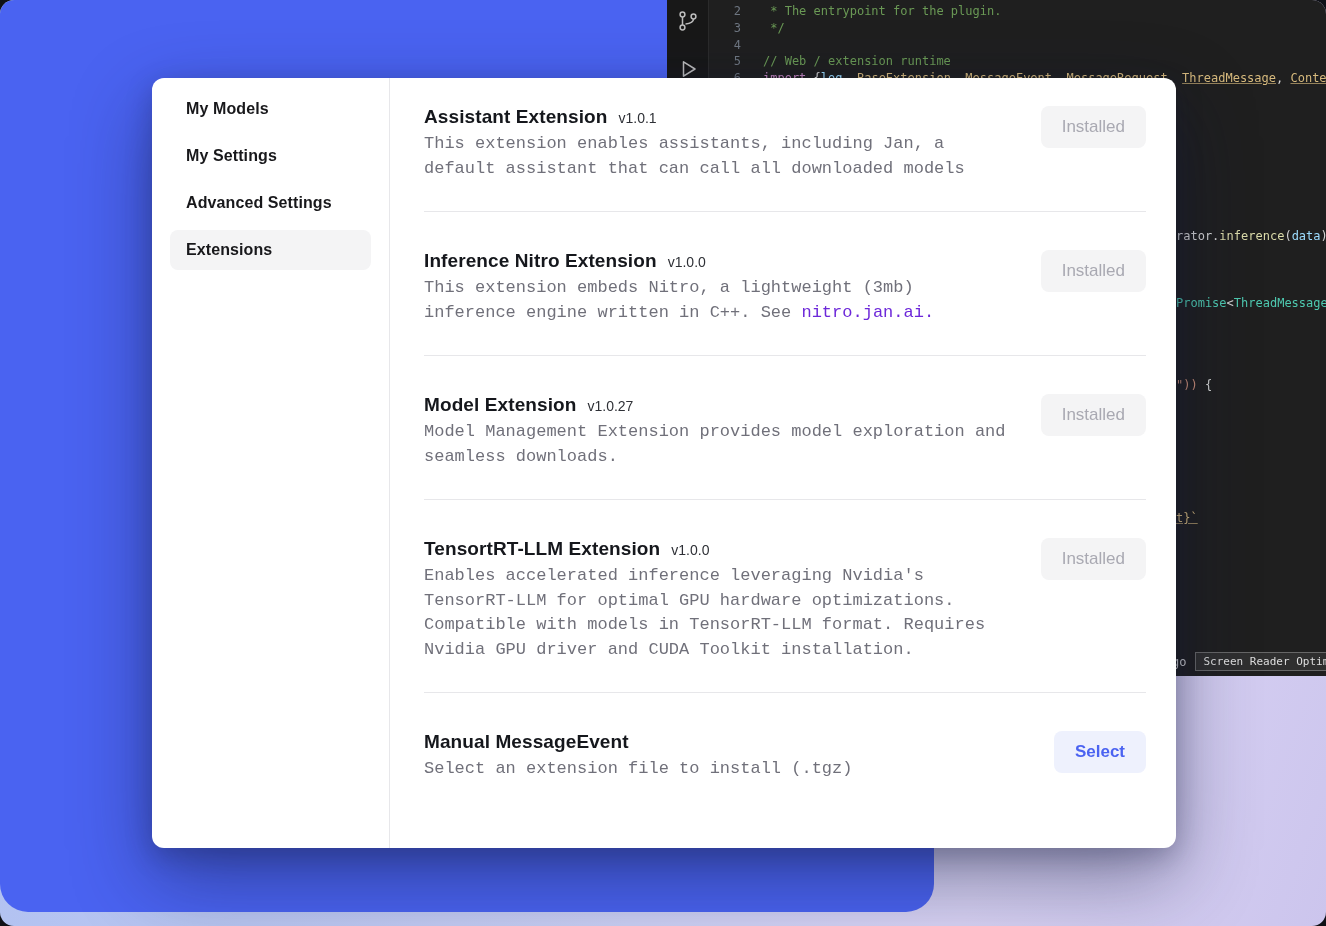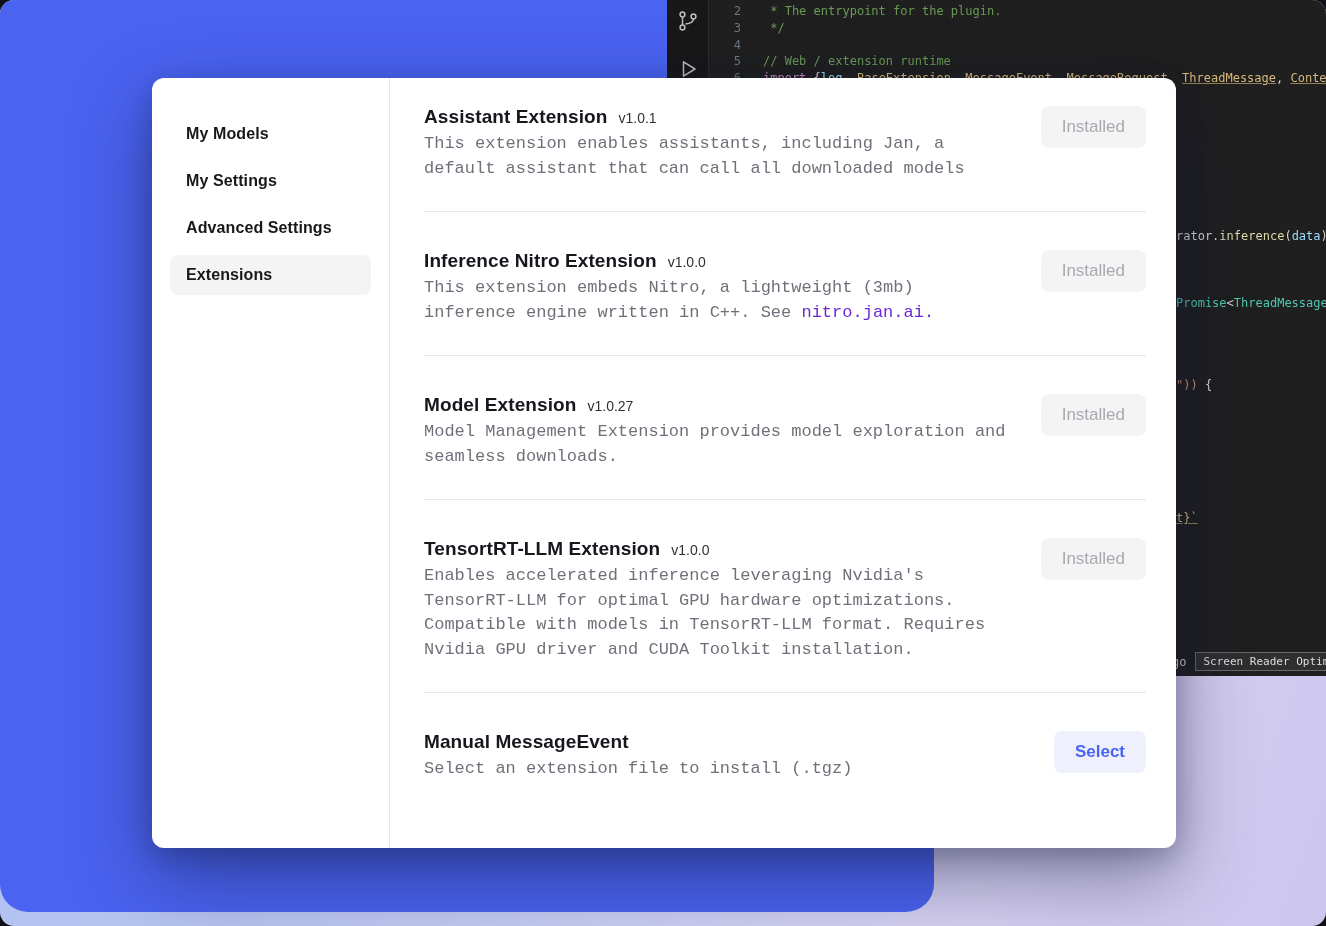--- a/index.html
+++ b/index.html
@@ -46,21 +46,21 @@
   .status-badge{
     font-size:11px;color:#dedede;background:#2f2f2f;border:1px solid rgba(150,150,150,.55);
     padding:2px 7px;white-space:nowrap;cursor:pointer;
   }
   
   .modal{
     position:absolute;left:152px;top:78px;width:1024px;height:770px;background:#ffffff;
     border-radius:12px;display:flex;overflow:hidden;
     box-shadow:0 30px 80px rgba(18,24,58,.45),0 8px 26px rgba(18,24,58,.25);
   }
-  .side{width:238px;flex:0 0 238px;border-right:1px solid #e7e7ea;padding:36px 18px;}
+  .side{width:238px;flex:0 0 238px;border-right:1px solid #e7e7ea;padding:11px 18px;}
   .nav-item{
     padding:11px 16px;margin-bottom:7px;border-radius:8px;
     font-size:16px;font-weight:600;color:#18181b;cursor:pointer;letter-spacing:.1px;
   }
   .nav-item.active{background:#f4f4f5;}
   .content{flex:1;padding:28px 30px 0 34px;overflow:hidden;}
   .row{display:flex;align-items:flex-start;justify-content:space-between;}
   .row-main{max-width:582px;}
   .ext-title{margin:0;font-size:19px;font-weight:700;color:#15171c;letter-spacing:.1px;}
   .ver{margin-left:11px;font-size:14px;font-weight:400;color:#2e3036;letter-spacing:0;}

